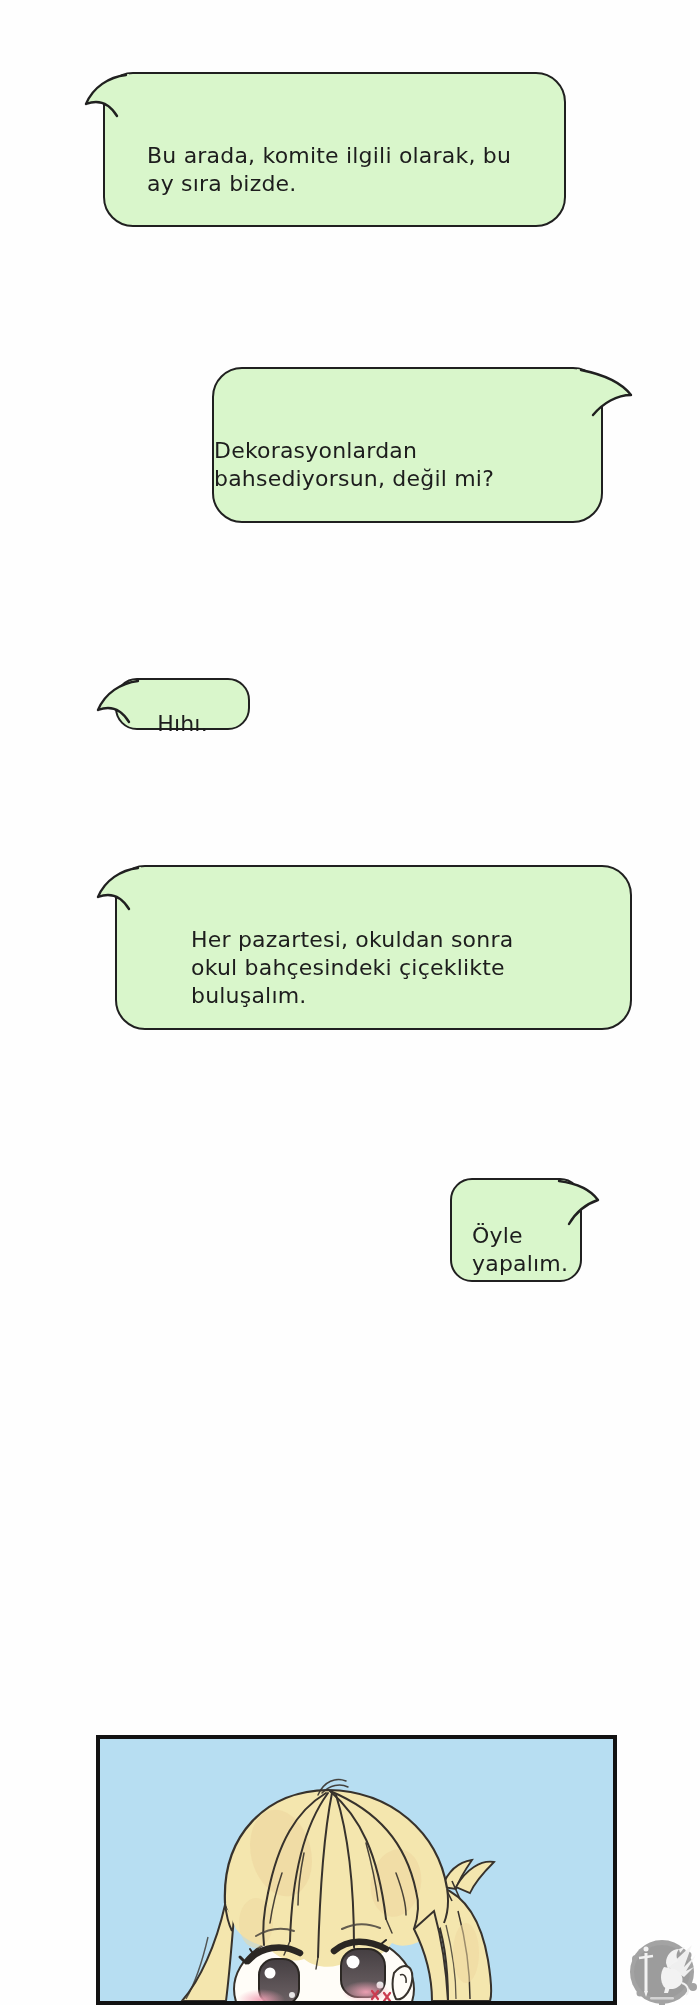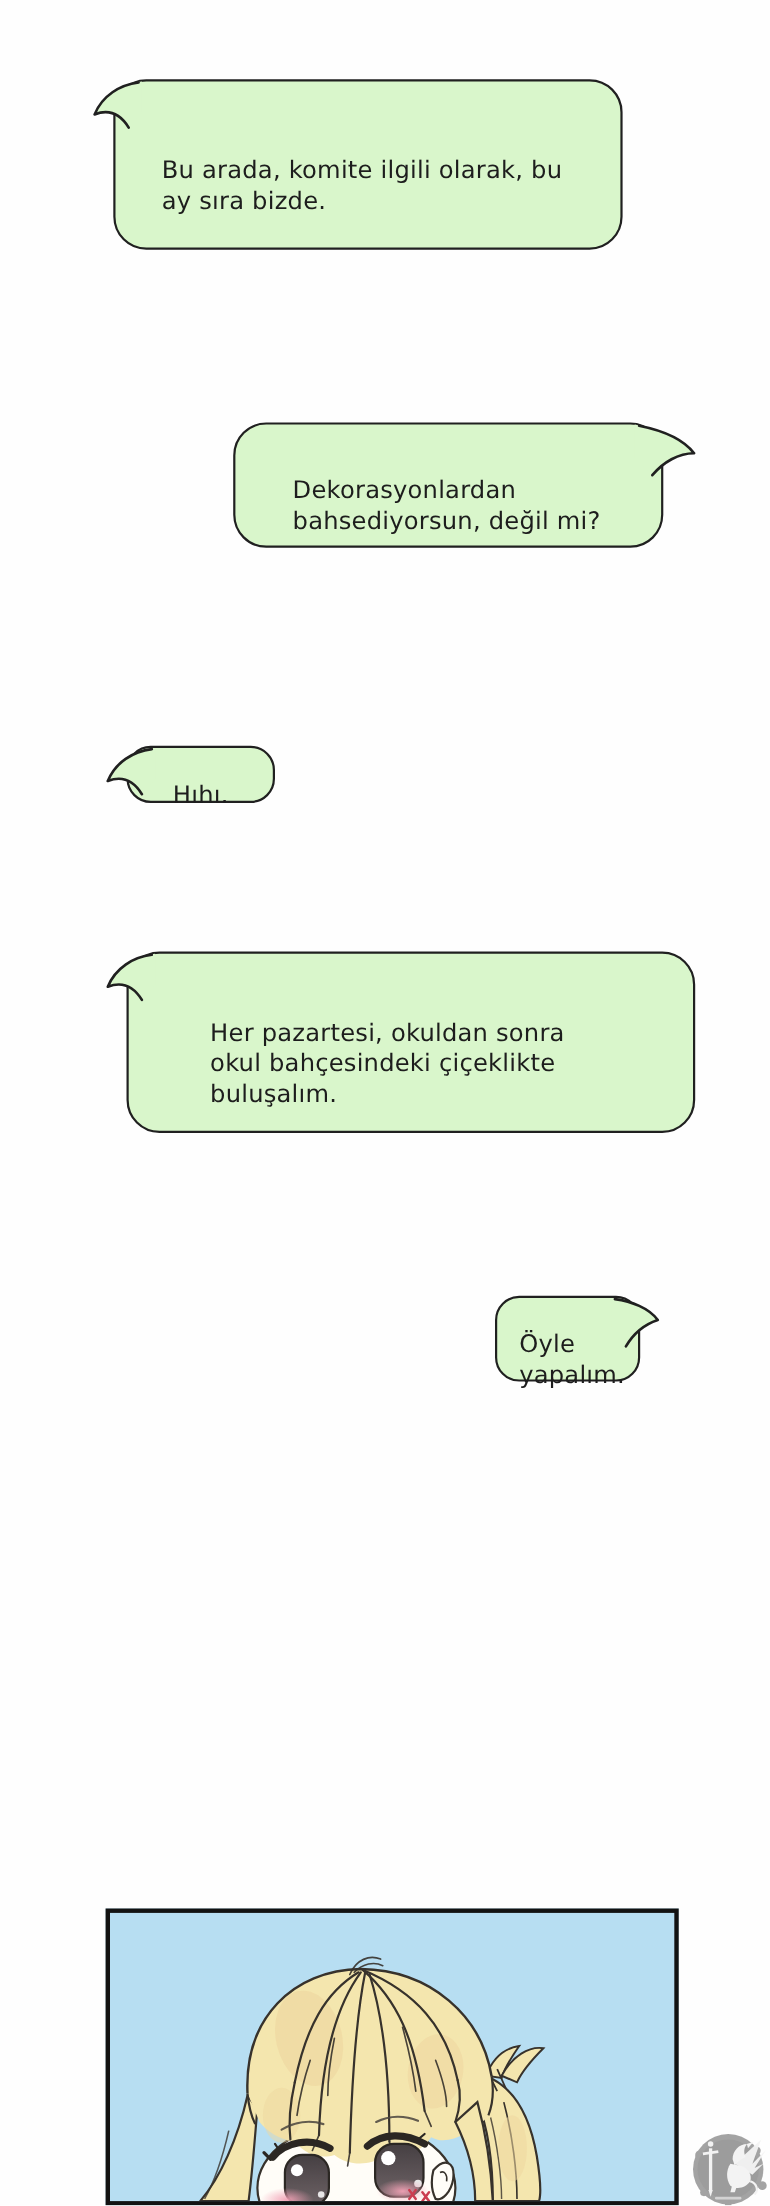--- a/index.html
+++ b/index.html
@@ -10,24 +10,24 @@
   }
   
   .bubble{
     position:absolute;box-sizing:border-box;
     background:#d9f6cb;border:2.5px solid #202020;border-radius:30px;
     display:flex;align-items:center;
     color:#1d1d1d;font-size:22px;line-height:28px;letter-spacing:.2px;
   }
   .bubble-text{white-space:pre-line;margin-top:40px;}
   .b1{left:103px;top:72px;width:463px;height:155px;padding-left:42px;}
-  .b2{left:212px;top:384px;width:391px;height:114px;padding-left:52px;}
+  .b2{left:212px;top:367px;width:391px;height:156px;}
   .b3{left:115px;top:678px;width:135px;height:52px;border-radius:22px;justify-content:center;}
   .b4{left:115px;top:865px;width:517px;height:165px;padding-left:74px;}
-  .b5{left:450px;top:1178px;width:132px;height:78px;border-radius:22px;padding-left:20px;}
+  .b5{left:450px;top:1178px;width:132px;height:104px;border-radius:22px;padding-left:20px;}
   .tail{position:absolute;overflow:visible;}
   .tail-left{left:-22px;top:-4px;}
   .tail-right-b2{right:-34px;top:-4px;}
   .tail-right-b5{right:-22px;top:-4px;}
   .tf{fill:#d9f6cb;}
   .ts{fill:none;stroke:#202020;stroke-width:2.4;stroke-linecap:round;}
   
   .panel{
     position:absolute;left:96px;top:1735px;width:521px;height:270px;
     box-sizing:border-box;border:4px solid #121212;background:#b7def2;overflow:hidden;

